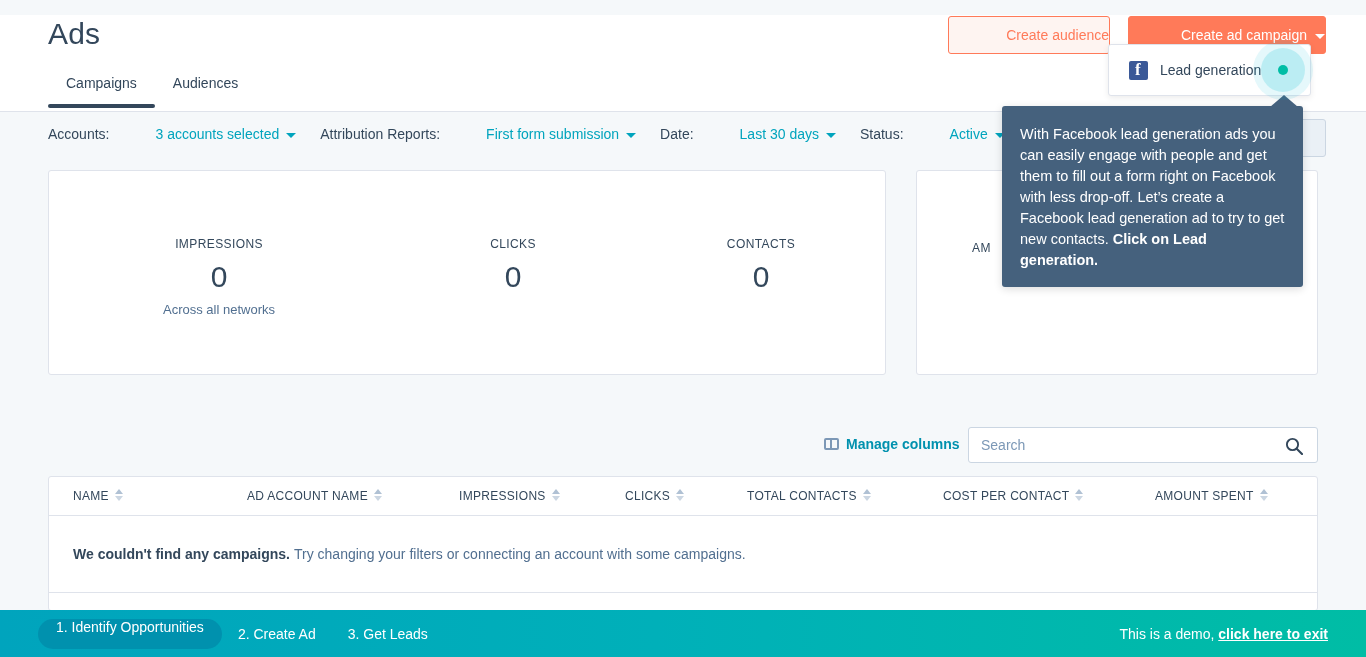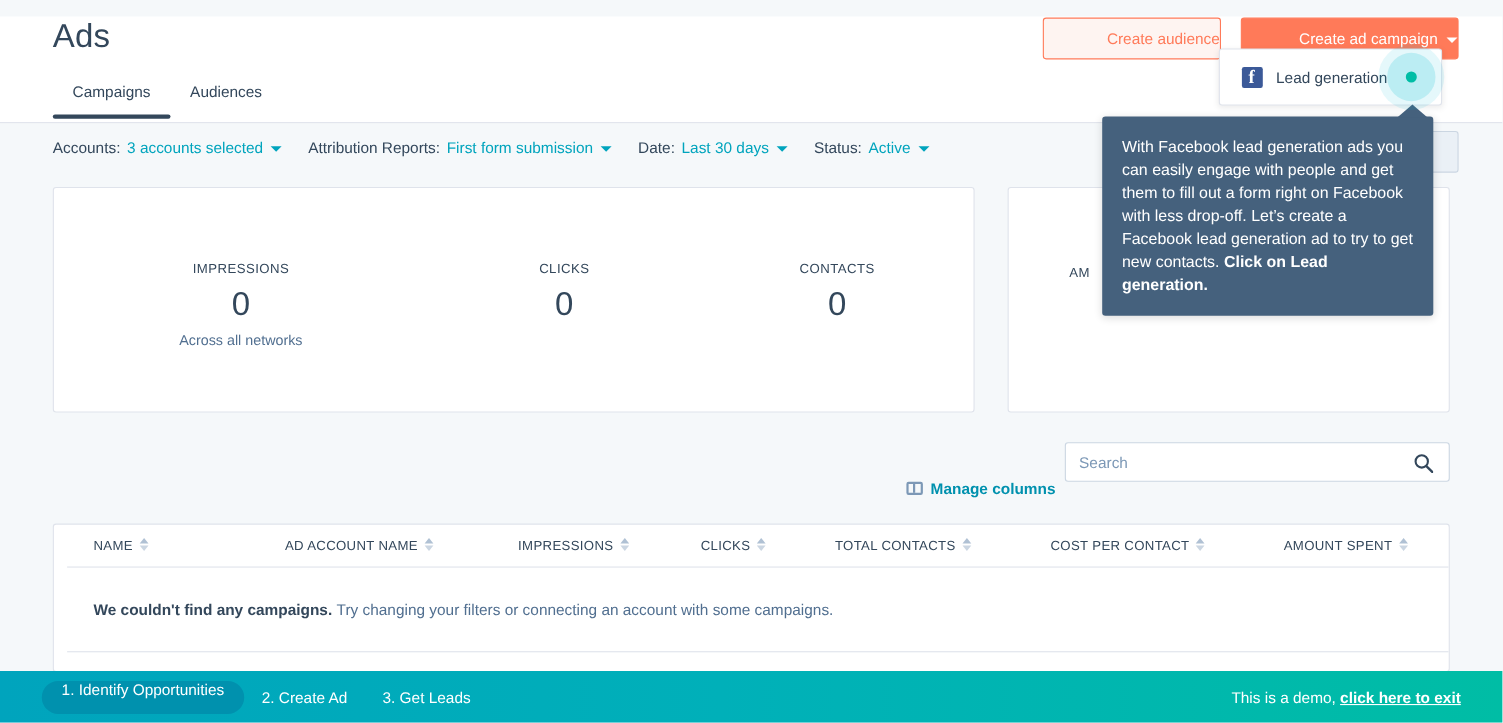--- a/index.html
+++ b/index.html
@@ -215,20 +215,21 @@
     display: flex;
     align-items: center;
     font-size: 14px;
     gap: 0px;
   }
   .filter-group {
     display: flex;
     align-items: baseline;
     margin-right: 24px;
     white-space: nowrap;
+    gap: 40px;
   }
   .filter-label { color: #33475b; margin-right: 6px; }
   .filter-value {
     color: #00a4bd;
     cursor: pointer;
     display: inline-flex;
     align-items: baseline;
   }
   .filter-value .caret-down {
     border-top-color: #00a4bd;
@@ -327,21 +328,21 @@
     content: "";
     position: absolute;
     left: 4px; top: 0; bottom: 0;
     width: 2px;
     background: #7c98b6;
   }
 
   .search-box {
     position: absolute;
     left: 968px;
-    top: 402px;
+    top: 427px;
     width: 350px;
     height: 36px;
     background: #ffffff;
     border: 1px solid #cbd6e2;
     border-radius: 3px;
   }
   .search-box input {
     position: absolute;
     left: 12px; top: 0;
     width: 295px; height: 34px;
@@ -364,21 +365,20 @@
   .table-card {
     position: absolute;
     left: 48px;
     top: 476px;
     width: 1270px;
     height: 135px;
     background: #ffffff;
     border: 1px solid #dfe3eb;
     border-radius: 3px;
     overflow: hidden;
-    padding-left: 12px;
   }
   .table-head {
     height: 39px;
     border-bottom: 1px solid #dfe3eb;
     position: relative;
   }
   .th {
     position: absolute;
     top: 12px;
     font-size: 12px;

